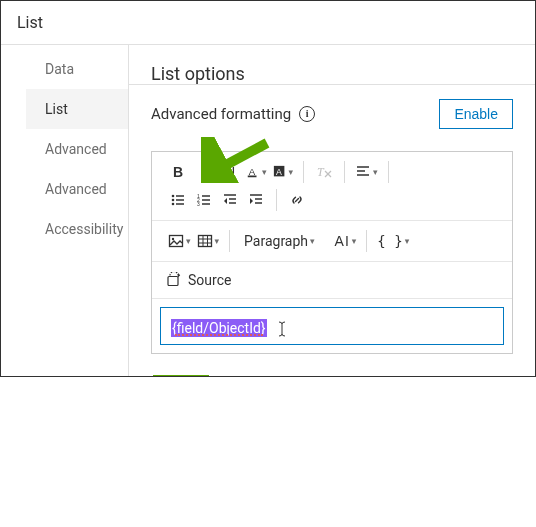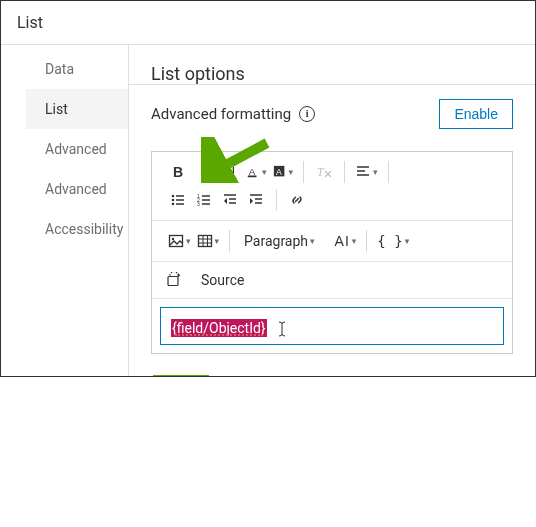--- a/index.html
+++ b/index.html
@@ -162,38 +162,38 @@
   }
   .toolbar-row2 {
     border-bottom: 1px solid #e6e6e6;
     padding: 6px 8px;
     display: flex;
     align-items: center;
   }
   .source-btn {
     display: inline-flex;
     align-items: flex-start;
-    gap: 19px;
+    gap: 6px;
     padding: 4px 6px;
     color: #323232;
     cursor: pointer;
     font-size: 14px;
   }
   .editor-area {
     flex: 1;
     padding: 10px 10px;
     border: 1px solid #0079c1;
     margin: 8px;
     position: relative;
     font-size: 14px;
     line-height: 1.5;
     overflow: hidden;
   }
   .sel-text {
-    background: #be185d;
+    background: #8b5cf6;
     color: #fff;
     padding: 1px 1px;
     display: inline;
     position: relative;
   }
   .sel-text::after {
     content: "";
     position: absolute;
     left: 4px; right: 4px; bottom: 1px;
     border-bottom: 2px dotted #e05a5a;

